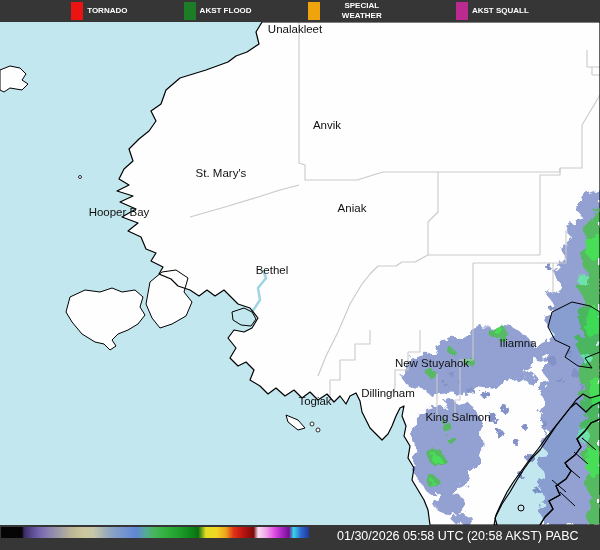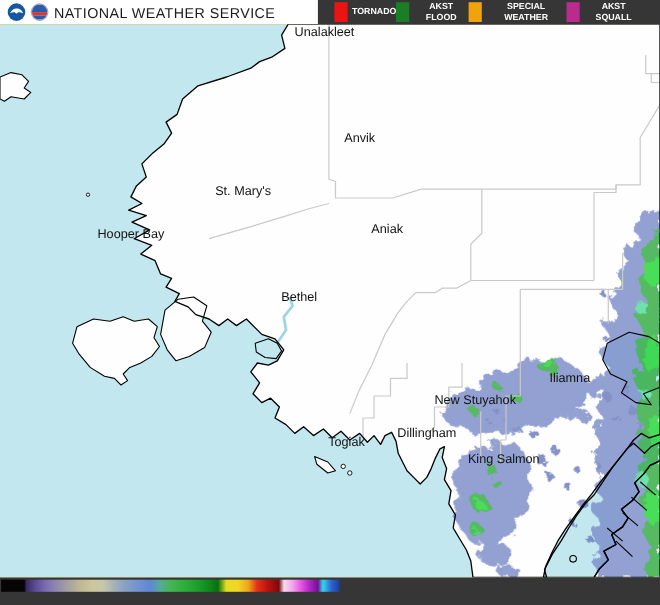--- a/index.html
+++ b/index.html
@@ -19,21 +19,21 @@
   .logo-nws .half-bot{position:absolute;bottom:0;left:0;right:0;height:4px;background:#2a5ca8;}
   .app-title{font-size:13px;color:#1c1c1c;letter-spacing:.4px;white-space:nowrap;}
   .header-right{flex:1;background:#363636;display:flex;align-items:center;
     justify-content:space-evenly;padding:0 15px;}
   .warn-item{display:flex;align-items:center;gap:4px;}
   .swatch{width:12px;height:18px;flex:0 0 12px;}
   .warn-label{color:#ffffff;font-size:8px;font-weight:bold;line-height:1.2;
     text-align:center;max-width:76px;}
 
   
-  .map-wrap{flex:1 1 auto;position:relative;background:#eab308;}
+  .map-wrap{flex:1 1 auto;position:relative;background:#e5e5e5;}
   .map-wrap svg{display:block;}
   .land{fill:#fefefe;}
   .coast{fill:none;stroke:#000;stroke-width:1.2;stroke-linejoin:round;}
   .coast-thin{fill:none;stroke:#000;stroke-width:1;stroke-linejoin:round;}
   .zone{fill:none;stroke:#c9c9c9;stroke-width:1.1;stroke-linejoin:round;}
   .wtr{fill:#c3e7ef;}
   .city{font-size:11.5px;fill:#111;}
 
   
   .statusbar{height:25px;flex:0 0 25px;background:#363636;position:relative;}
@@ -54,33 +54,20 @@
     font-weight:bold;color:#f0f0f0;white-space:nowrap;}
   .timestamp{position:absolute;left:337px;top:4px;font-size:12.5px;color:#ffffff;
     white-space:nowrap;}
 </style>
 </head>
 <body>
 
 <div class="app">
 
   <div class="header">
-    <div class="header-left">
-      <span class="logo logo-noaa">
-        <svg viewBox="0 0 16 16" width="16" height="16">
-          <path d="M2,9 C4,5 7,4 10,5 C12,5.7 13.5,7 14,9 C11,7.5 9,8 8,9.5 C7,8 5,7.5 2,9 Z" fill="#ffffff"></path>
-        </svg>
-      </span>
-      <span class="logo logo-nws">
-        <span class="half-top"></span>
-          <span class="half-mid"></span>
-          <span class="half-bot"></span>
-      </span>
-      <span class="app-title">NATIONAL WEATHER SERVICE</span>
-    </div>
     <div class="header-right">
       <div class="warn-item">
         <span class="swatch" style="background-color: rgb(236, 19, 19);"></span>
         <span class="warn-label">TORNADO</span>
       </div>
       <div class="warn-item">
         <span class="swatch" style="background-color: rgb(29, 124, 38);"></span>
         <span class="warn-label">AKST FLOOD</span>
       </div>
       <div class="warn-item">
@@ -264,15 +251,16 @@
         <text class="city" x="432" y="345" text-anchor="middle">New Stuyahok</text>
         <text class="city" x="388" y="375" text-anchor="middle">Dillingham</text>
         <text class="city" x="315" y="383" text-anchor="middle">Togiak</text>
         <text class="city" x="458" y="399" text-anchor="middle">King Salmon</text>
       </g>
     </svg>
   </div>
 
   <div class="statusbar">
     <div class="cbar"></div>
+    <div class="timestamp">01/30/2026 05:58 UTC (20:58 AKST) PABC</div>
   </div>
 
 </div>
 
 </body></html>

